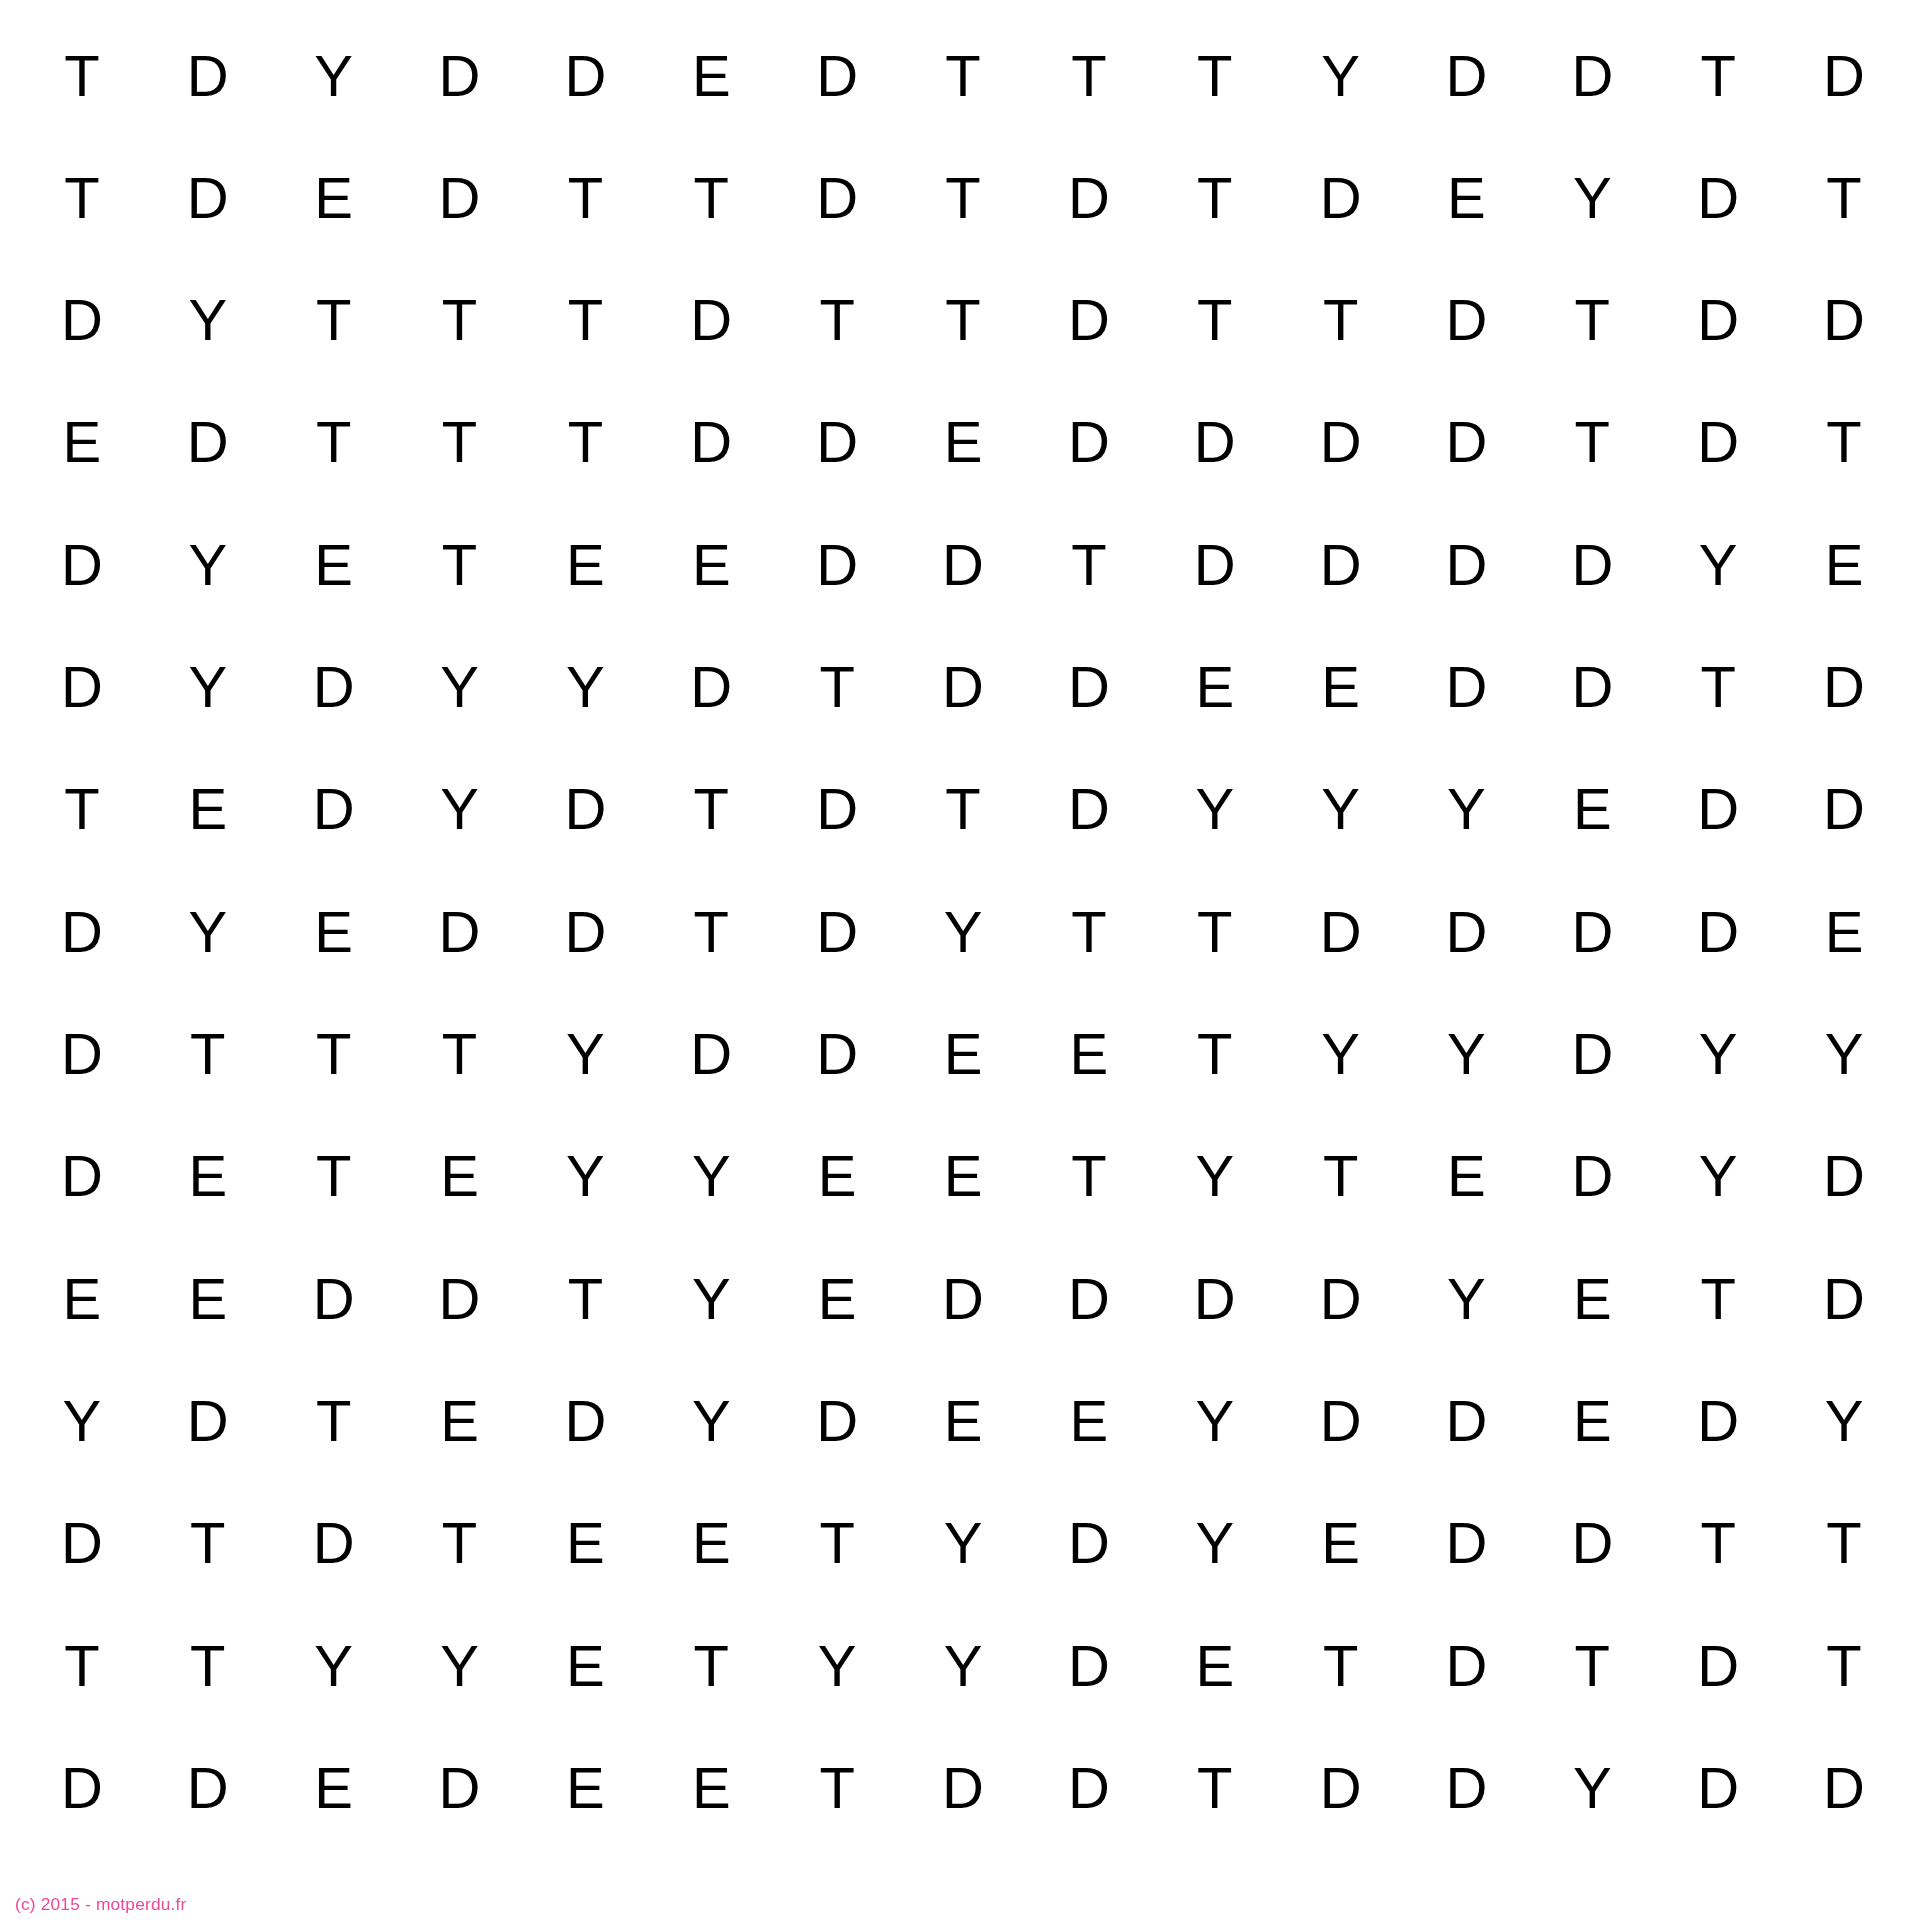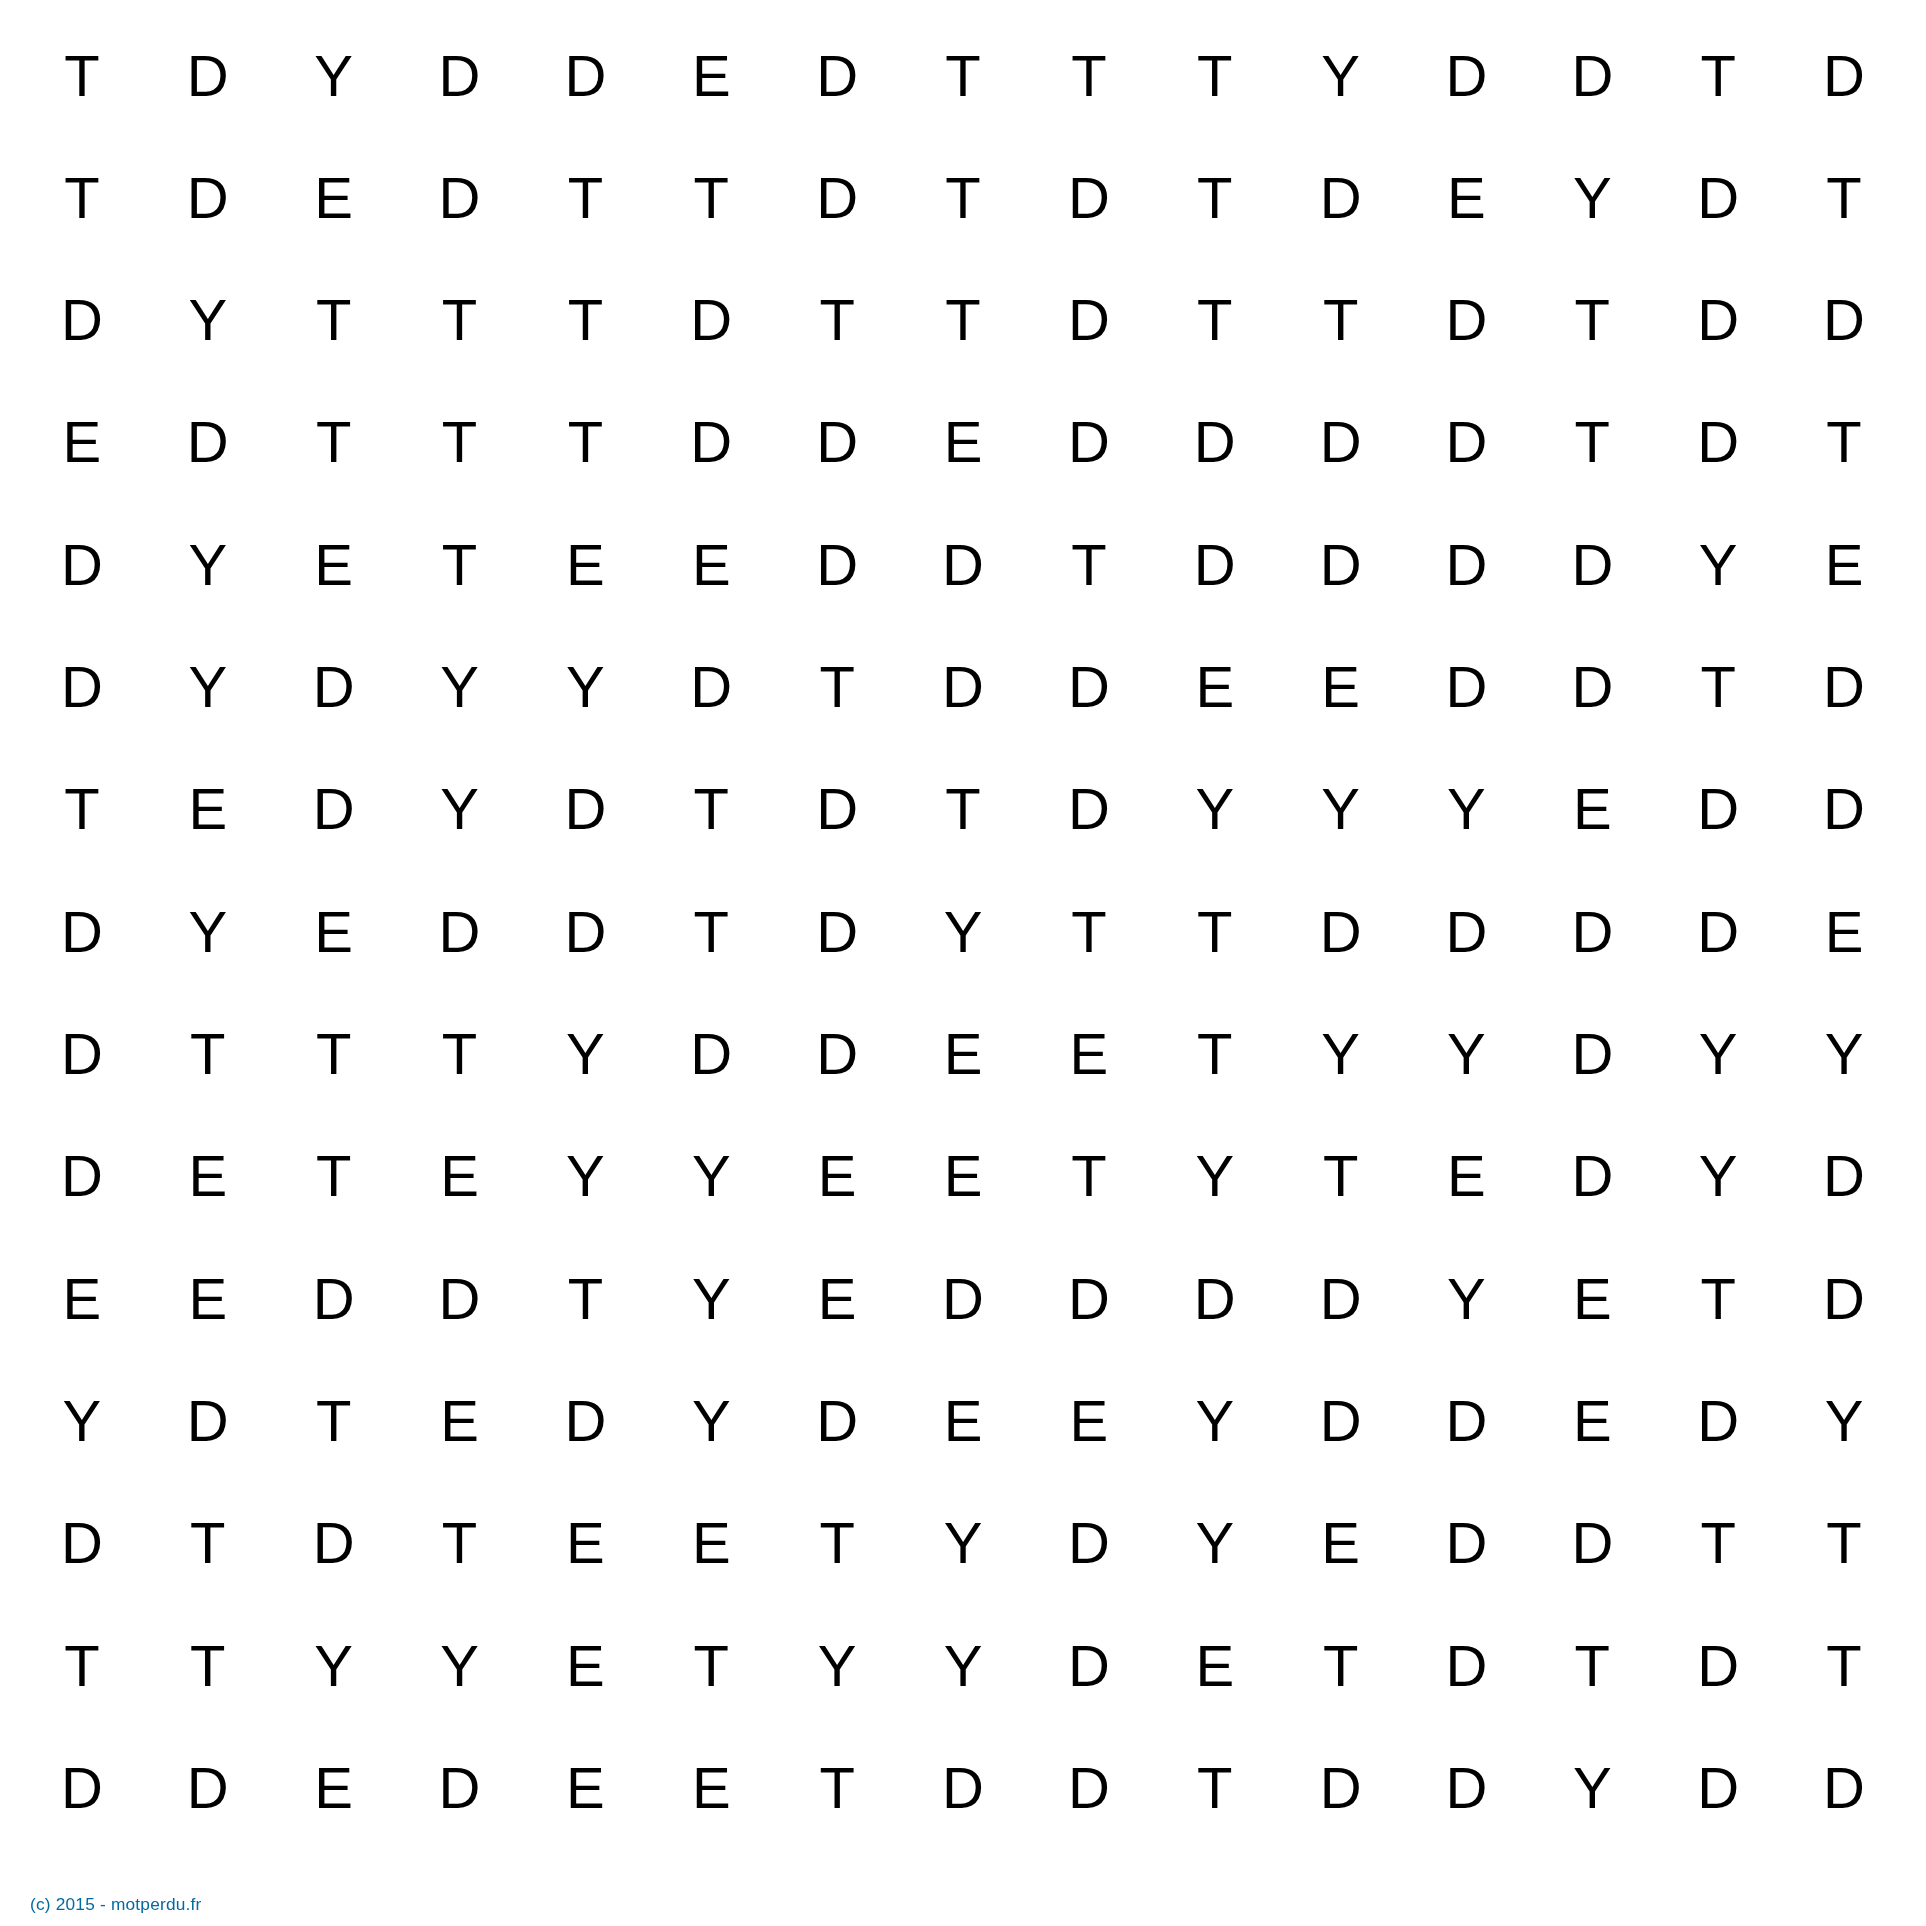--- a/index.html
+++ b/index.html
@@ -31,24 +31,24 @@
     align-items: center;
     justify-content: center;
     font-size: 58px;
     font-weight: 500;
     color: #000000;
     line-height: 1;
     user-select: none;
   }
   #credit {
     position: absolute;
-    left: 30px;
+    left: 15px;
     bottom: 10.6px;
     font-size: 17.3px;
-    color: #0369a1;
+    color: #ec4899;
     font-family: "Liberation Sans", sans-serif;
     letter-spacing: 0.2px;
   }
 </style>
 </head>
 <body>
 
 <div id="puzzle" style="grid-template-columns: repeat(15, 1fr); grid-template-rows: repeat(15, 1fr);">
     <div class="cell">T</div>
     <div class="cell">D</div>

